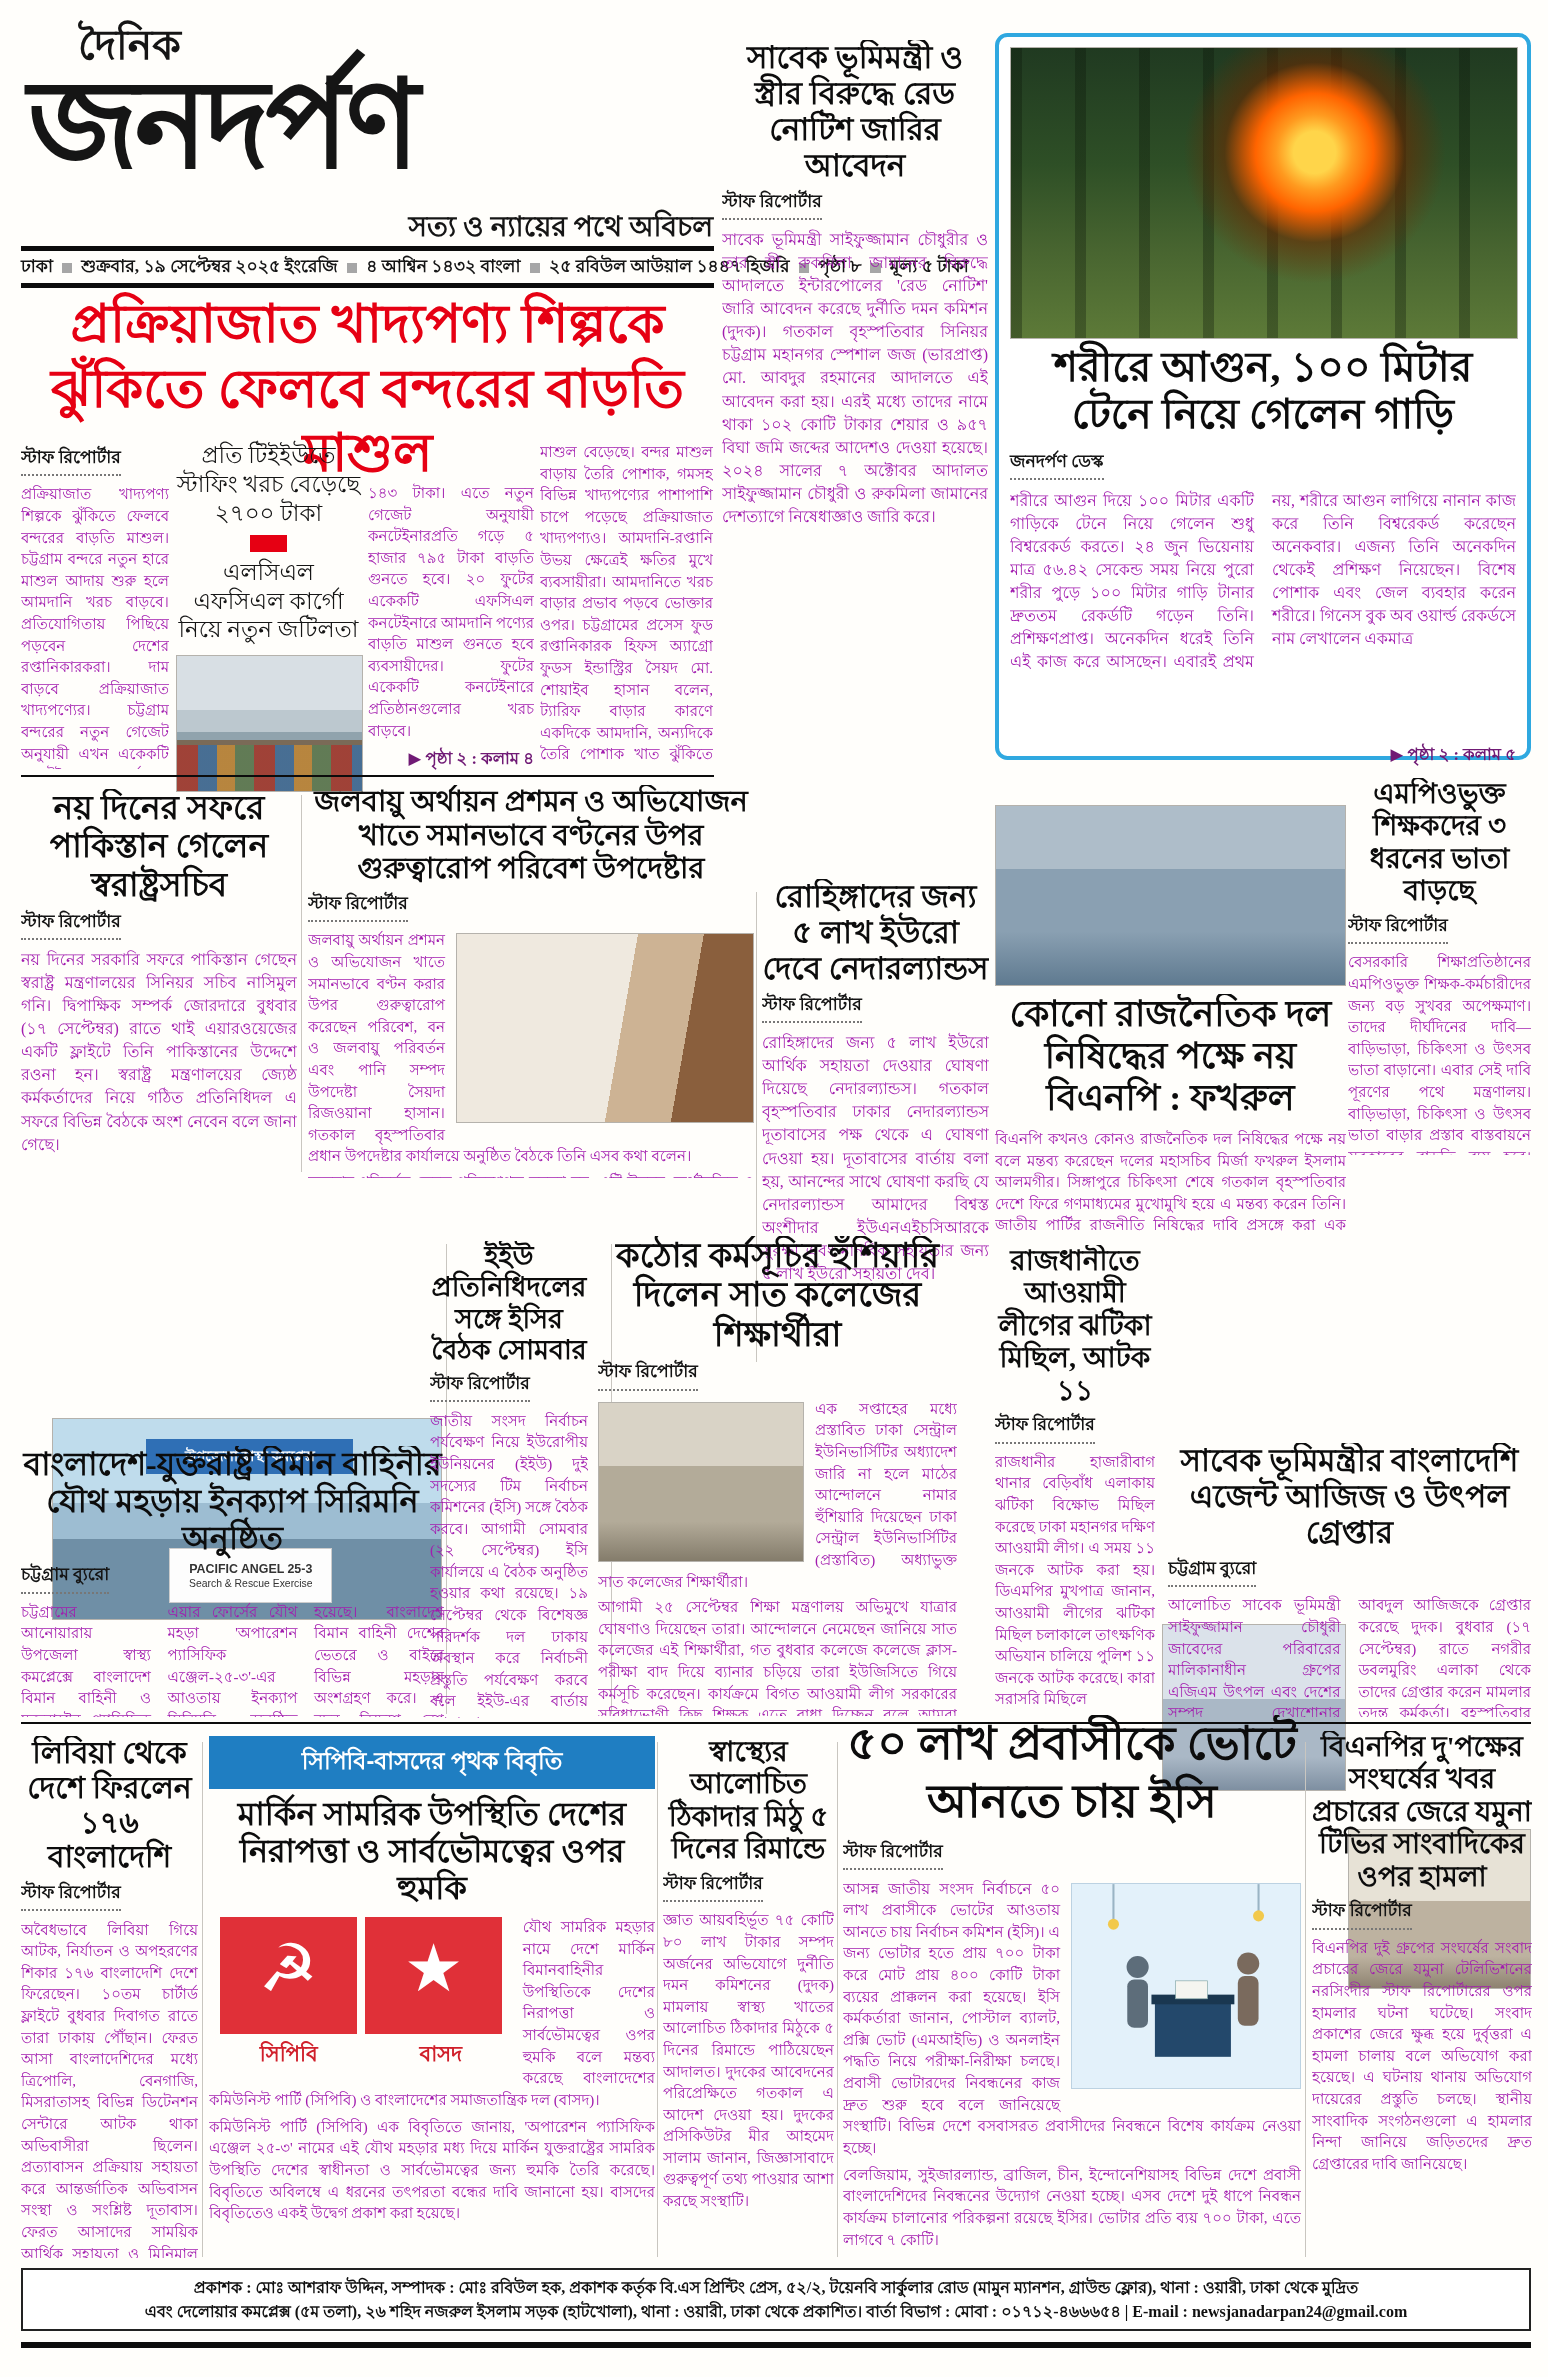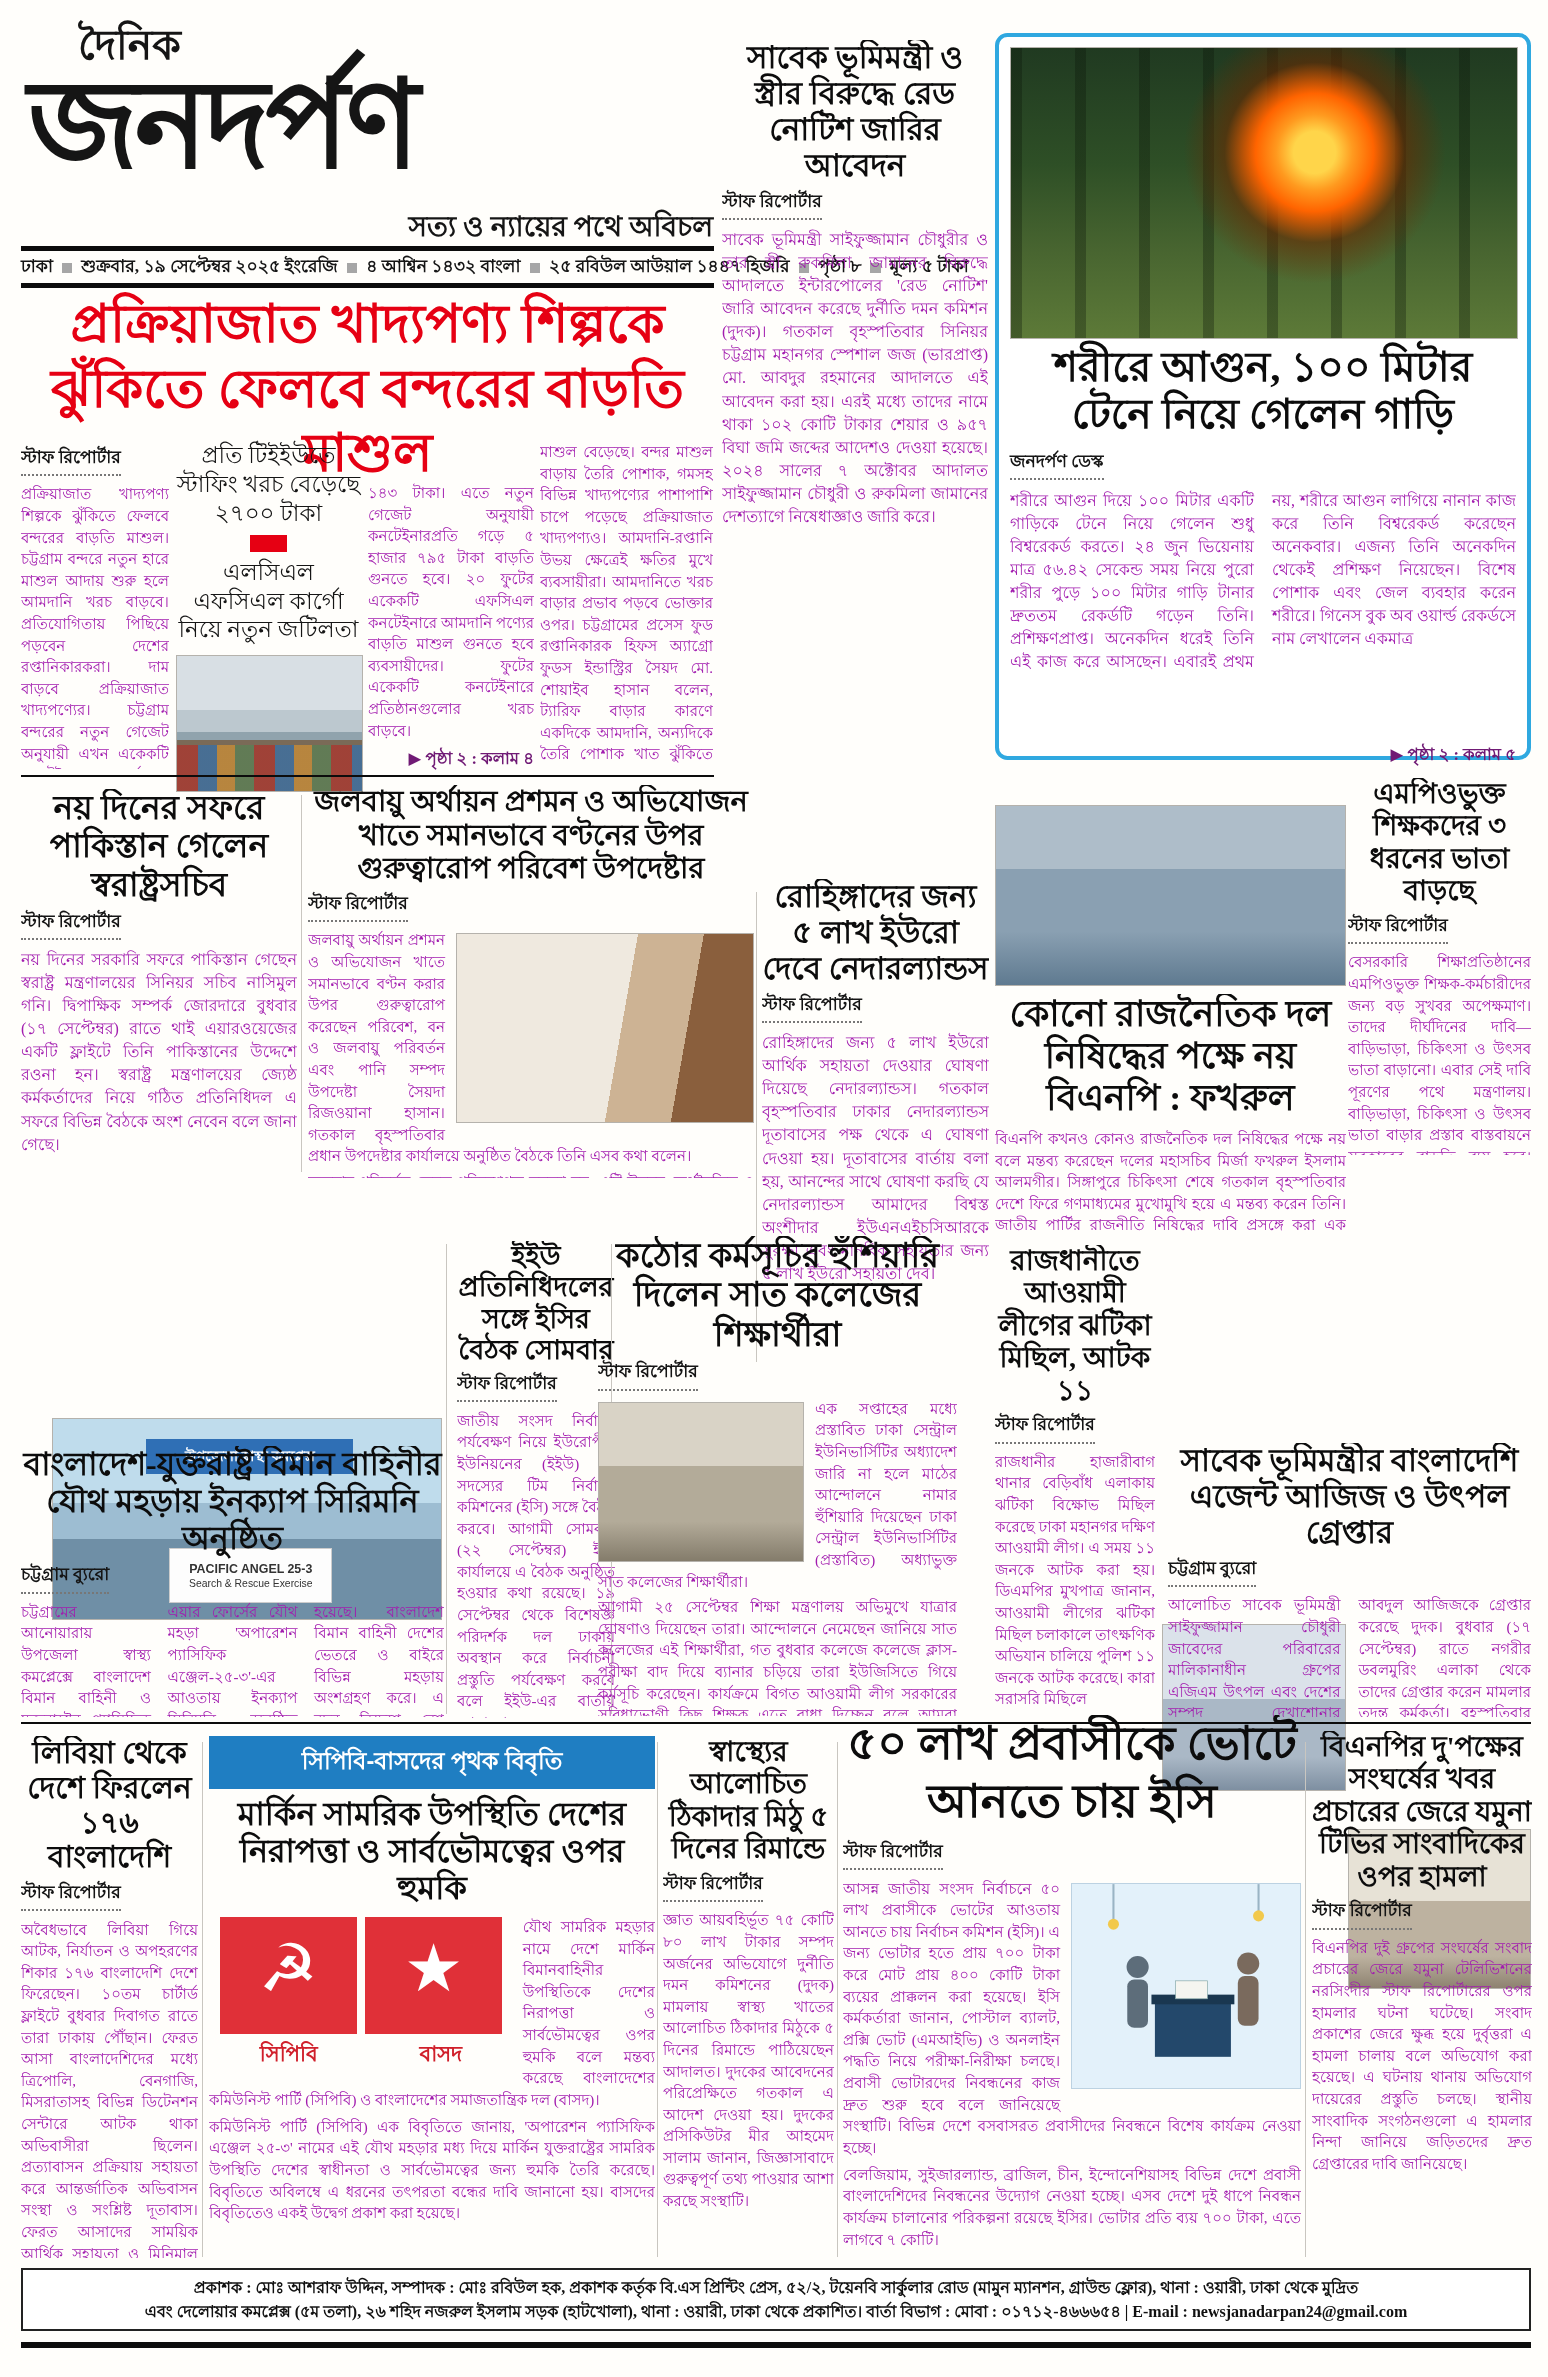--- a/index.html
+++ b/index.html
@@ -152,21 +152,21 @@
     </div>
   </div>
   <div class="abs" style="left:21px;top:1446px;width:423px;height:271px;overflow:hidden;">
     <div class="title" style="font-size:32px;">বাংলাদেশ-যুক্তরাষ্ট্র বিমান বাহিনীর যৌথ মহড়ায় ইনক্যাপ সিরিমনি অনুষ্ঠিত</div>
     <div><span class="byline">চট্টগ্রাম ব্যুরো</span></div>
     <div class="body small cols3" style="height:131px;overflow:hidden;">চট্টগ্রামের আনোয়ারায় উপজেলা স্বাস্থ্য কমপ্লেক্সে বাংলাদেশ বিমান বাহিনী ও যুক্তরাষ্ট্রের প্যাসিফিক এয়ার ফোর্সের যৌথ মহড়া 'অপারেশন প্যাসিফিক এঞ্জেল-২৫-৩'-এর আওতায় ইনক্যাপ সিরিমনি অনুষ্ঠিত হয়েছে। বাংলাদেশ বিমান বাহিনী দেশের ভেতরে ও বাইরে বিভিন্ন মহড়ায় অংশগ্রহণ করে। এ বছর বিদেশে বেশ কয়েকটি মহড়া সম্পন্ন হয়েছে, আর এটাই ছিল চলতি বছরের শেষ মহড়া। এ মহড়ার মূল উদ্দেশ্য হলো— বিমানবাহিনী মোকাবিলায় প্রস্তুতি অর্জন করা। দুর্যোগ ব্যবস্থাপনায় স্বাস্থ্যসেবা অন্যতম</div>
 
   </div>
   <div class="abs vrule" style="left:446px;top:1244px;height:470px;"></div>
 
-  <div class="abs" style="left:457px;top:1241px;width:158px;height:477px;overflow:hidden;">
+  <div class="abs" style="left:430px;top:1241px;width:158px;height:477px;overflow:hidden;">
     <div class="title" style="font-size:27px;">ইইউ প্রতিনিধিদলের সঙ্গে ইসির বৈঠক সোমবার</div>
     <div><span class="byline">স্টাফ রিপোর্টার</span></div>
     <div class="body small">জাতীয় সংসদ নির্বাচন পর্যবেক্ষণ নিয়ে ইউরোপীয় ইউনিয়নের (ইইউ) দুই সদস্যের টিম নির্বাচন কমিশনের (ইসি) সঙ্গে বৈঠক করবে। আগামী সোমবার (২২ সেপ্টেম্বর) ইসি কার্যালয়ে এ বৈঠক অনুষ্ঠিত হওয়ার কথা রয়েছে। ১৯ সেপ্টেম্বর থেকে বিশেষজ্ঞ পরিদর্শক দল ঢাকায় অবস্থান করে নির্বাচনী প্রস্তুতি পর্যবেক্ষণ করবে বলে ইইউ-এর বার্তায় জানানো হয়।</div>
 
   </div>
   <div class="abs vrule" style="left:611px;top:1244px;height:470px;"></div>
 
   <div class="abs" style="left:598px;top:1236px;width:359px;height:480px;overflow:hidden;">
     <div class="title" style="font-size:34px;">কঠোর কর্মসূচির হুঁশিয়ারি দিলেন সাত কলেজের শিক্ষার্থীরা</div>
     <div><span class="byline">স্টাফ রিপোর্টার</span></div>

